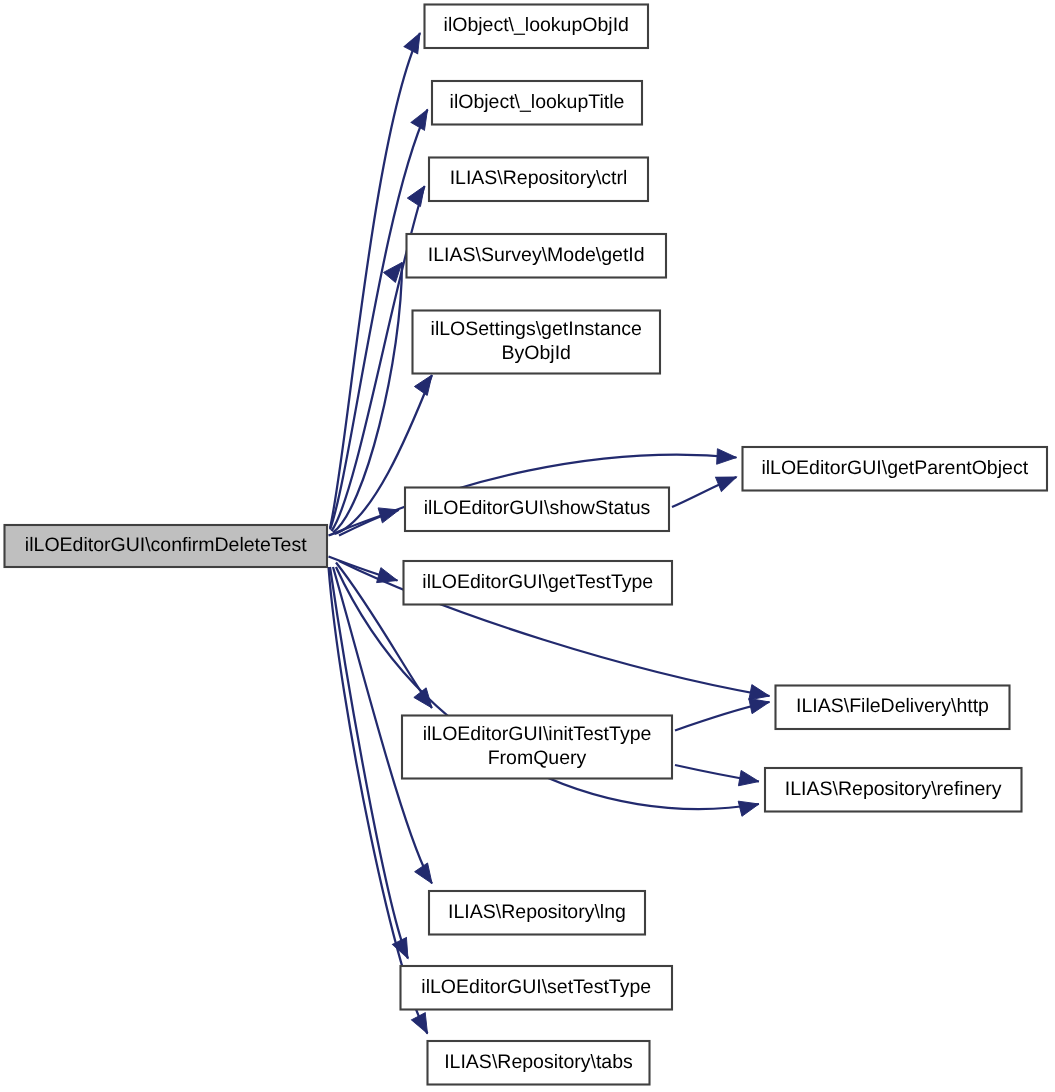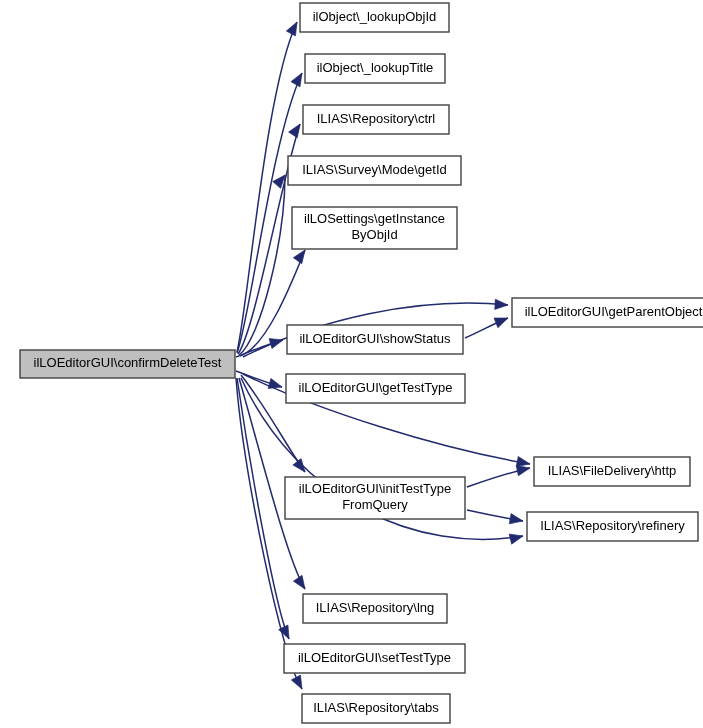--- a/index.html
+++ b/index.html
@@ -10,21 +10,20 @@
   body {
     width: 703px;
     height: 728px;
     font-family: "Liberation Sans", sans-serif;
     overflow: hidden;
   }
   #graph-root {
     position: relative;
     width: 569px;
     height: 728px;
-    padding-left: 17px;
   }
   svg#callgraph {
     display: block;
     width: 703px;
     height: 728px;
   }
   .node-box {
     fill: #ffffff;
     stroke: #404040;
     stroke-width: 1.4;

